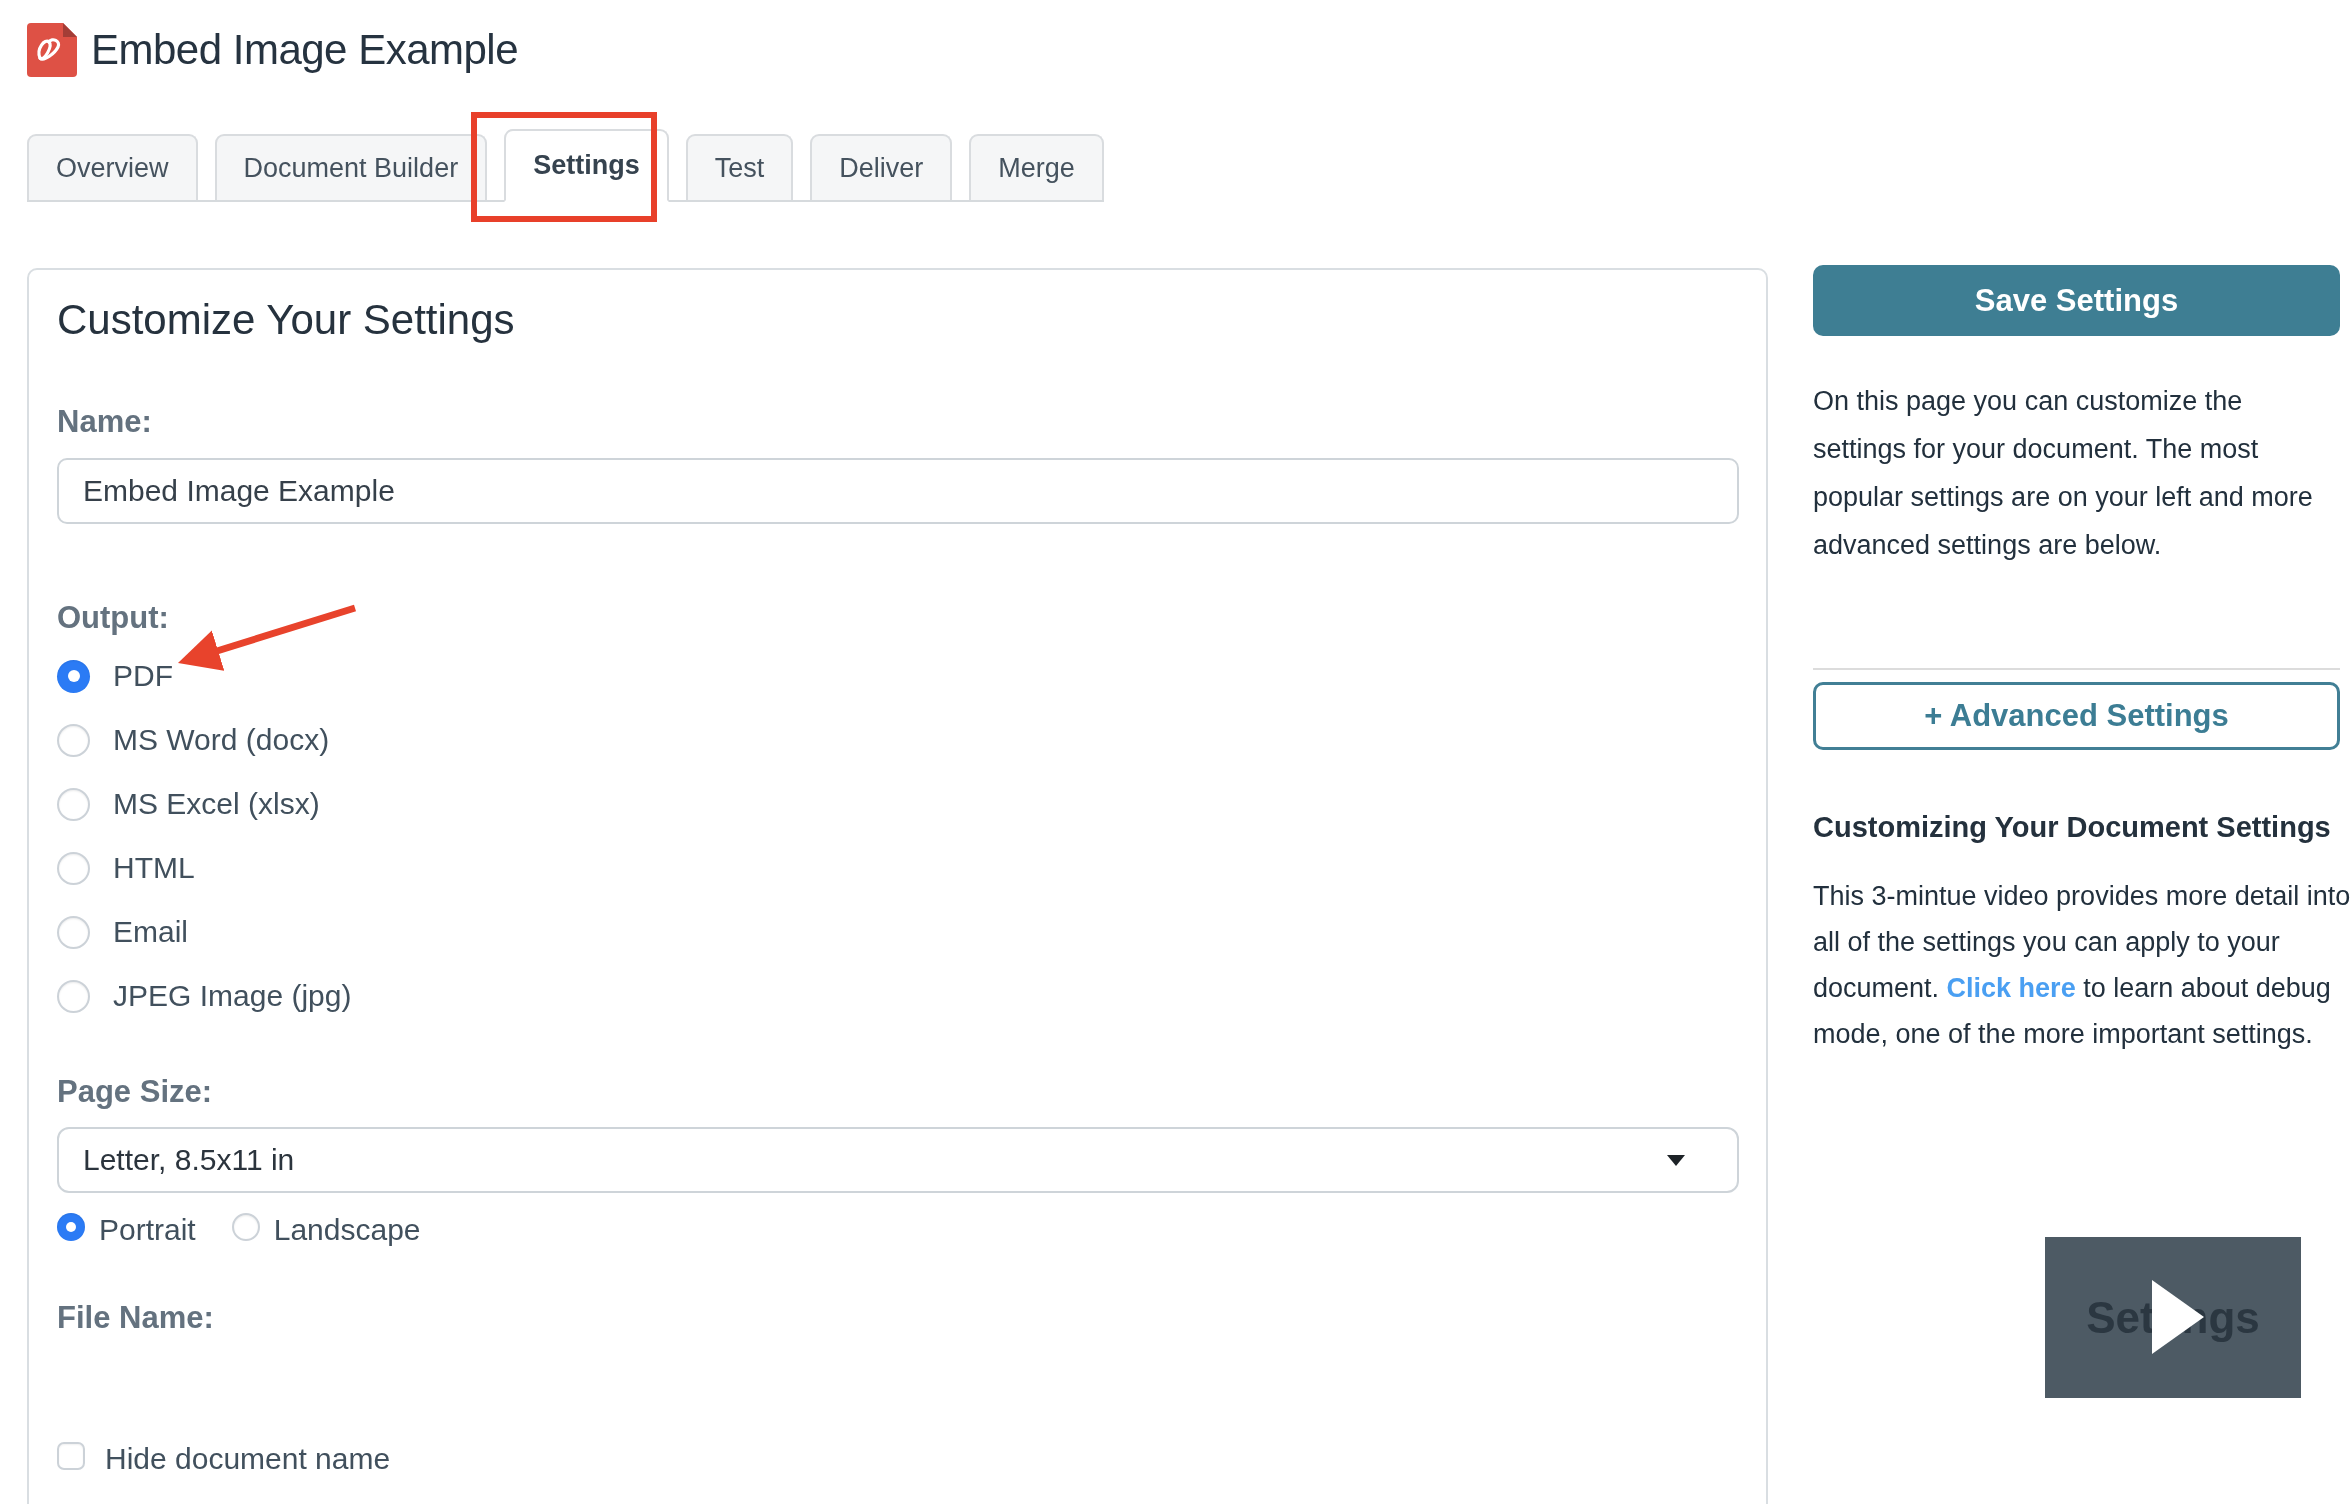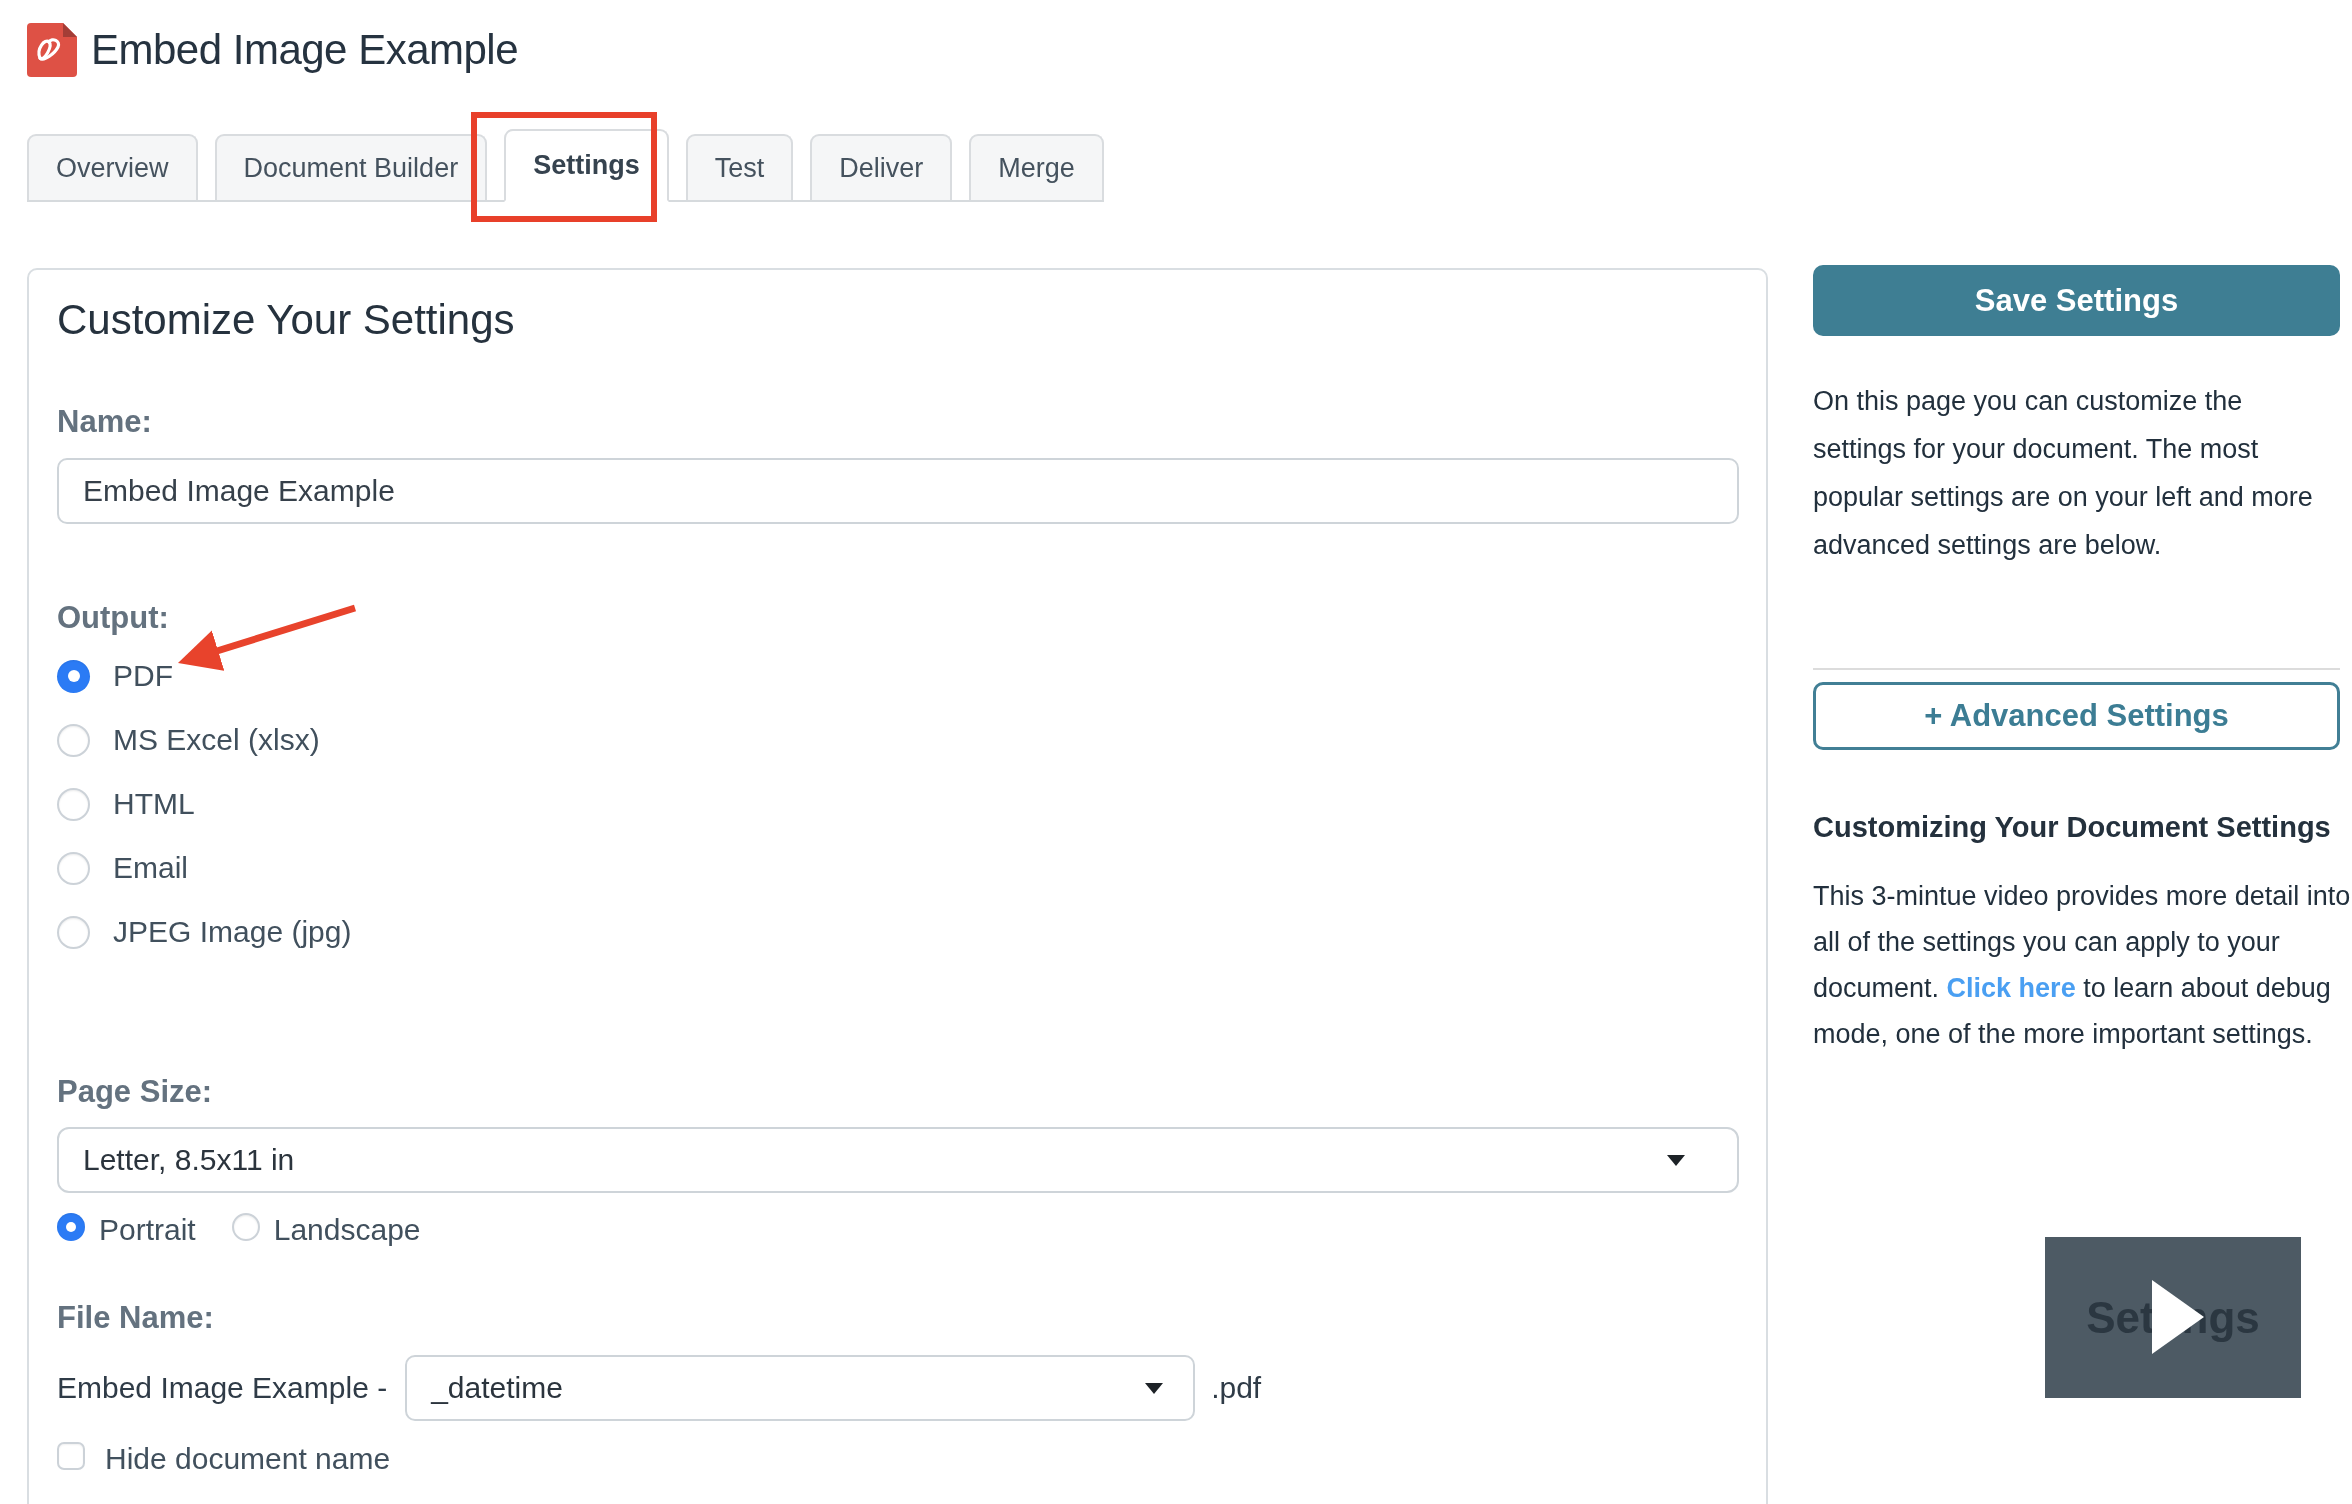--- a/index.html
+++ b/index.html
@@ -126,20 +126,24 @@
 
   <div class="field-label" style="top:330px;">Output:</div>
 
   <div class="abs" style="left:28px; top:374px;">
     <div class="radio-row">
       <span class="radio checked"></span>
       <span class="radio-label">PDF</span>
     </div>
     <div class="radio-row">
       <span class="radio"></span>
+      <span class="radio-label">MS Word (docx)</span>
+    </div>
+    <div class="radio-row">
+      <span class="radio"></span>
       <span class="radio-label">MS Excel (xlsx)</span>
     </div>
     <div class="radio-row">
       <span class="radio"></span>
       <span class="radio-label">HTML</span>
     </div>
     <div class="radio-row">
       <span class="radio"></span>
       <span class="radio-label">Email</span>
     </div>
@@ -160,28 +164,20 @@
       <span class="radio radio-sm checked"></span>
       <span class="radio-label">Portrait</span>
     </span>
     <span class="orient-option" id="landscape-option">
       <span class="radio radio-sm"></span>
       <span class="radio-label">Landscape</span>
     </span>
   </div>
 
   <div class="field-label" style="top:1030px;">File Name:</div>
-  <div id="file-row">
-    <span id="file-prefix">Embed Image Example -</span>
-    <span id="file-select">
-      <span>_datetime</span>
-      <span class="caret"></span>
-    </span>
-    <span id="file-ext">.pdf</span>
-  </div>
 
   <div id="checkbox-row">
     <span id="hide-doc-checkbox"></span>
     <span id="checkbox-label">Hide document name</span>
   </div>
 </div>
 
 <svg id="arrow-annotation" width="230" height="100">
   <defs>
     <marker id="arrhead" markerWidth="8" markerHeight="8" refX="4.5" refY="3" orient="auto" markerUnits="strokeWidth">

